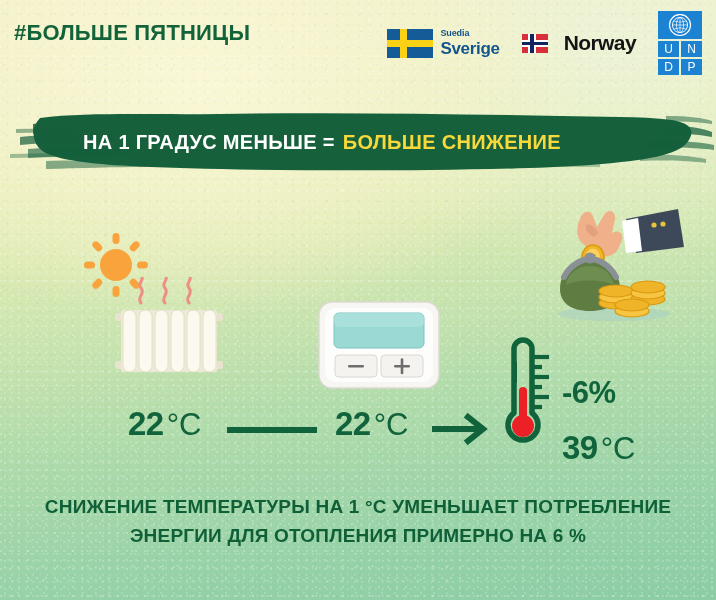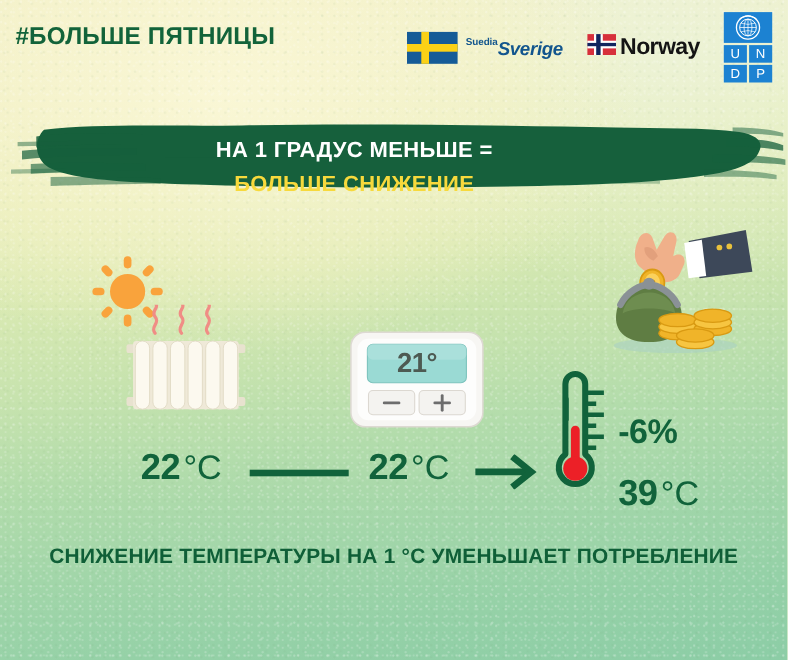--- a/index.html
+++ b/index.html
@@ -81,26 +81,26 @@
   
   .logo-sweden { display: flex; align-items: center; gap: 7px; }
   .flag-se {
     position: relative;
     width: 46px; height: 29px;
     background: #155b97;
     flex: none;
   }
   .flag-se .v { position: absolute; left: 13px; top: 0; width: 7px; height: 29px; background: #fbd116; }
   .flag-se .h { position: absolute; left: 0; top: 11px; width: 46px; height: 7px; background: #fbd116; }
-  .sweden-words { display: flex; justify-content: center; line-height: 1; }
+  .sweden-words { display: flex; flex-direction: column; justify-content: center; line-height: 1; }
   .sw-small { font-size: 9px; font-weight: bold; color: #12558d; letter-spacing: -0.1px; }
-  .sw-big { font-size: 17px; font-weight: bold; color: #12558d; letter-spacing: -0.3px; margin-top: 2px; font-style: italic; }
-
-  
-  .logo-norway { display: flex; gap: 4px; }
+  .sw-big { font-size: 17px; font-weight: bold; color: #12558d; letter-spacing: -0.3px; margin-top: 2px; }
+
+  
+  .logo-norway { display: flex; align-items: center; gap: 16px; }
   .flag-no {
     position: relative;
     width: 26px; height: 19px;
     background: #d7303b;
     flex: none;
   }
   .flag-no .vw { position: absolute; left: 6px; top: 0; width: 8px; height: 19px; background: #ffffff; }
   .flag-no .hw { position: absolute; left: 0; top: 6px; width: 26px; height: 7px; background: #ffffff; }
   .flag-no .vb { position: absolute; left: 8px; top: 0; width: 4px; height: 19px; background: #11255e; }
   .flag-no .hb { position: absolute; left: 0; top: 8px; width: 26px; height: 3px; background: #11255e; }
@@ -143,27 +143,26 @@
     width: 716px;
     height: 76px;
   }
   #banner-svg { position: absolute; left: 0; top: 0; }
   #banner-text {
     position: absolute;
     left: 0; top: 0;
     width: 644px; height: 76px;
     display: flex;
     align-items: center;
-    justify-content: flex-end;
+    justify-content: center;
     gap: 8px;
     font-size: 20px;
     font-weight: bold;
     letter-spacing: 0.3px;
     white-space: nowrap;
-    flex-direction: column;
   }
   .banner-white { color: #ffffff; }
   .banner-yellow { color: #f7d93c; }
 
   
   #stage { position: absolute; left: 0; top: 195px; width: 716px; height: 270px; }
 
   .sun { position: absolute; left: 83px; top: 37px; width: 66px; height: 66px; }
 
   .radiator { position: absolute; left: 113px; top: 82px; width: 112px; height: 100px; }
@@ -353,22 +352,20 @@
         <rect x="2" y="2" width="120" height="86" rx="13" fill="#f7f6f3" stroke="#ddd9d2" stroke-width="1.4"></rect>
         <rect x="8" y="8" width="108" height="74" rx="10" fill="#fdfdfc"></rect>
         <rect x="17" y="13" width="90" height="35" rx="5" fill="#9adad4" stroke="#7cc3bd" stroke-width="1"></rect>
         <rect x="17" y="13" width="90" height="14" rx="5" fill="#b2e4df" opacity="0.65"></rect>
         <rect x="18" y="55" width="42" height="22" rx="4" fill="#f4f3f0" stroke="#dcd8d1" stroke-width="1"></rect>
         <rect x="64" y="55" width="42" height="22" rx="4" fill="#f4f3f0" stroke="#dcd8d1" stroke-width="1"></rect>
         <rect x="31" y="65" width="16" height="2.6" rx="1.3" fill="#6d6d6d"></rect>
         <rect x="77" y="65" width="16" height="2.6" rx="1.3" fill="#6d6d6d"></rect>
         <rect x="83.7" y="58.3" width="2.6" height="16" rx="1.3" fill="#6d6d6d"></rect>
       </svg>
-      <div style="position:absolute; left:17px; top:13px; width:90px; height:35px; display:flex; align-items:center; justify-content:center;
-                  font-size:25px; font-weight:bold; color:#4d5a52; letter-spacing:-0.5px;">21°</div>
     </div>
 
     <div class="thermometer">
       <svg width="58" height="110" viewBox="0 0 58 110" aria-hidden="true">
         <path d="M22,14 a9,9 0 0 1 18,0 L40,78 a15,15 0 1 1 -18,0 Z" fill="none" stroke="#11633b" stroke-width="5.5" stroke-linejoin="round"></path>
         <rect x="27" y="52" width="8" height="38" rx="4" fill="#ec2027"></rect>
         <circle cx="31" cy="91" r="11" fill="#ec2027"></circle>
         <rect x="22" y="26" width="3" height="22" rx="1.5" fill="#11633b"></rect>
         <g stroke="#11633b" stroke-width="4.2" stroke-linecap="butt">
           <line x1="40" y1="22" x2="57" y2="22"></line>
@@ -448,15 +445,16 @@
     <div id="pct-label">-6%</div>
 
     <div class="temp-label" id="temp-right">
       <span class="temp-num">39</span>
       <span class="temp-unit">°C</span>
     </div>
   </div>
 
   <div id="footer">
     <div>СНИЖЕНИЕ ТЕМПЕРАТУРЫ НА 1 °С УМЕНЬШАЕТ ПОТРЕБЛЕНИЕ</div>
+    <div>ЭНЕРГИИ ДЛЯ ОТОПЛЕНИЯ ПРИМЕРНО НА 6 %</div>
   </div>
 
 </div>
 
 </body></html>

